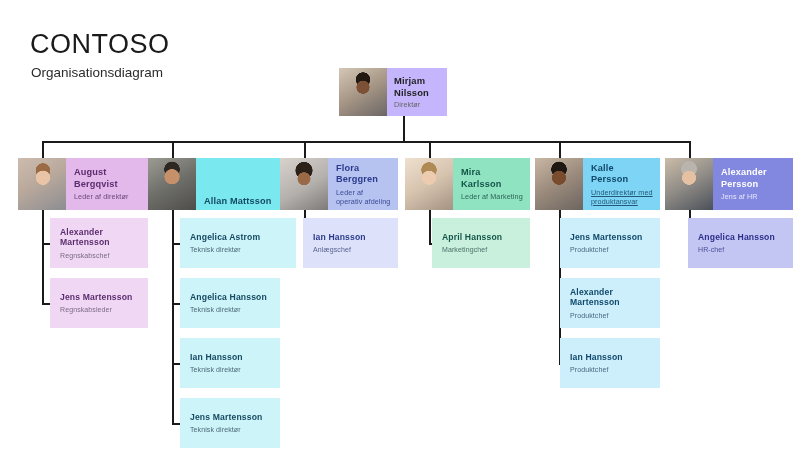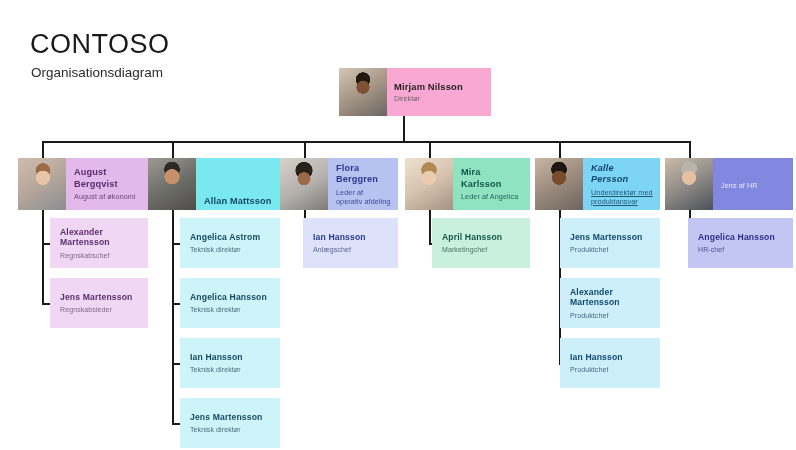--- a/index.html
+++ b/index.html
@@ -17,21 +17,21 @@
   .subtitle{position:absolute;left:31px;top:66px;font-size:13.5px;color:#2b2b2b;font-weight:400;line-height:1;}
 
   
   .node{position:absolute;box-sizing:border-box;display:flex;align-items:stretch;overflow:hidden;}
   .photo{flex:0 0 auto;width:48px;align-self:stretch;background-size:cover;background-position:center;}
   .txt{flex:1 1 auto;display:flex;flex-direction:column;justify-content:center;padding:5px 7px;}
   .nm{font-size:9.2px;font-weight:700;line-height:11.5px;letter-spacing:.15px;}
   .ti{font-size:7.2px;font-weight:400;line-height:9px;margin-top:2px;letter-spacing:.1px;}
 
   
-  .root{left:339px;top:68px;width:152px;height:48px;background:#f9a8d4;}
+  .root{left:339px;top:68px;width:108px;height:48px;background:#c4b5fd;}
   .root .nm{color:#1f1f1f;font-size:9.4px;}
   .root .ti{color:#666;}
 
   
   .mgr{height:52px;}
   .mgr .txt{padding-left:8px;}
 
   
   .child{position:absolute;box-sizing:border-box;display:flex;flex-direction:column;justify-content:center;padding:6px 10px;}
   .child .nm{font-size:8.6px;font-weight:700;line-height:10.5px;}
@@ -115,39 +115,39 @@
       <div class="nm">Mirjam Nilsson</div>
       <div class="ti">Direktør</div>
     </div>
   </div>
 
   <div id="nodes">
       <div class="node mgr" style="left: 18px; top: 158px; width: 130px; height: 52px; background: rgb(227, 184, 234);">
         <div class="photo p1"></div>
         <div class="txt">
           <div class="nm" style="color: rgb(91, 45, 110);">August Bergqvist</div>
-          <div class="ti" style="color: rgb(107, 74, 120);">August af økonomi</div>
+          <div class="ti" style="color: rgb(107, 74, 120);">Leder af direktør</div>
         </div>
       </div>
       <div class="child" style="left: 50px; top: 218px; width: 98px; height: 50px; background: rgb(240, 216, 245);">
         <div class="nm" style="color: rgb(91, 45, 110);">Alexander Martensson</div>
         <div class="ti" style="color: rgb(122, 106, 134);">Regnskabschef</div>
       </div>
       <div class="child" style="left: 50px; top: 278px; width: 98px; height: 50px; background: rgb(240, 216, 245);">
         <div class="nm" style="color: rgb(91, 45, 110);">Jens Martensson</div>
         <div class="ti" style="color: rgb(122, 106, 134);">Regnskabsleder</div>
       </div>
       <div class="node mgr" style="left: 148px; top: 158px; width: 132px; height: 52px; background: rgb(122, 232, 239);">
         <div class="photo p2"></div>
         <div class="txt">
           <div class="nm" style="color: rgb(22, 74, 99); margin-top: 46px;">Allan Mattsson</div>
           <div class="ti" style="color: rgb(44, 90, 112);">Flora af teknologi</div>
         </div>
       </div>
-      <div class="child" style="left: 180px; top: 218px; width: 100px; height: 50px; background: rgb(205, 244, 248);">
+      <div class="child" style="left: 180px; top: 218px; width: 116px; height: 50px; background: rgb(205, 244, 248);">
         <div class="nm" style="color: rgb(22, 74, 99);">Angelica Astrom</div>
         <div class="ti" style="color: rgb(74, 106, 120);">Teknisk direktør</div>
       </div>
       <div class="child" style="left: 180px; top: 278px; width: 100px; height: 50px; background: rgb(205, 244, 248);">
         <div class="nm" style="color: rgb(22, 74, 99);">Angelica Hansson</div>
         <div class="ti" style="color: rgb(74, 106, 120);">Teknisk direktør</div>
       </div>
       <div class="child" style="left: 180px; top: 338px; width: 100px; height: 50px; background: rgb(205, 244, 248);">
         <div class="nm" style="color: rgb(22, 74, 99);">Ian Hansson</div>
         <div class="ti" style="color: rgb(74, 106, 120);">Teknisk direktør</div>
@@ -164,49 +164,50 @@
         </div>
       </div>
       <div class="child" style="left: 303px; top: 218px; width: 95px; height: 50px; background: rgb(221, 226, 250);">
         <div class="nm" style="color: rgb(43, 58, 140);">Ian Hansson</div>
         <div class="ti" style="color: rgb(85, 96, 143);">Anlægschef</div>
       </div>
       <div class="node mgr" style="left: 405px; top: 158px; width: 125px; height: 52px; background: rgb(143, 227, 192);">
         <div class="photo p4"></div>
         <div class="txt">
           <div class="nm" style="color: rgb(21, 86, 74);">Mira Karlsson</div>
-          <div class="ti" style="color: rgb(44, 99, 86);">Leder af Angelica</div>
+          <div class="ti" style="color: rgb(44, 99, 86);">Leder af Marketing</div>
         </div>
       </div>
       <div class="child" style="left: 432px; top: 218px; width: 98px; height: 50px; background: rgb(200, 240, 221);">
         <div class="nm" style="color: rgb(21, 86, 74);">April Hansson</div>
         <div class="ti" style="color: rgb(74, 112, 104);">Marketingchef</div>
       </div>
       <div class="node mgr" style="left: 535px; top: 158px; width: 125px; height: 52px; background: rgb(126, 212, 245);">
         <div class="photo p5"></div>
         <div class="txt">
-          <div class="nm" style="color: rgb(16, 73, 107); font-style: italic;">Kalle Persson</div>
+          <div class="nm" style="color: rgb(16, 73, 107);">Kalle Persson</div>
           <div class="ti" style="color: rgb(34, 90, 120); text-decoration: underline;">Underdirektør med produktansvar</div>
         </div>
       </div>
       <div class="child" style="left: 560px; top: 218px; width: 100px; height: 50px; background: rgb(205, 238, 251);">
         <div class="nm" style="color: rgb(16, 73, 107);">Jens Martensson</div>
         <div class="ti" style="color: rgb(69, 105, 126);">Produktchef</div>
       </div>
       <div class="child" style="left: 560px; top: 278px; width: 100px; height: 50px; background: rgb(205, 238, 251);">
         <div class="nm" style="color: rgb(16, 73, 107);">Alexander Martensson</div>
         <div class="ti" style="color: rgb(69, 105, 126);">Produktchef</div>
       </div>
       <div class="child" style="left: 560px; top: 338px; width: 100px; height: 50px; background: rgb(205, 238, 251);">
         <div class="nm" style="color: rgb(16, 73, 107);">Ian Hansson</div>
         <div class="ti" style="color: rgb(69, 105, 126);">Produktchef</div>
       </div>
       <div class="node mgr" style="left: 665px; top: 158px; width: 128px; height: 52px; background: rgb(130, 135, 224);">
         <div class="photo p6"></div>
         <div class="txt">
+          <div class="nm" style="color: rgb(255, 255, 255);">Alexander Persson</div>
           <div class="ti" style="color: rgb(232, 232, 251);">Jens af HR</div>
         </div>
       </div>
       <div class="child" style="left: 688px; top: 218px; width: 105px; height: 50px; background: rgb(195, 198, 242);">
         <div class="nm" style="color: rgb(43, 47, 140);">Angelica Hansson</div>
         <div class="ti" style="color: rgb(74, 79, 150);">HR-chef</div>
       </div>
     </div>
 
 </div>

